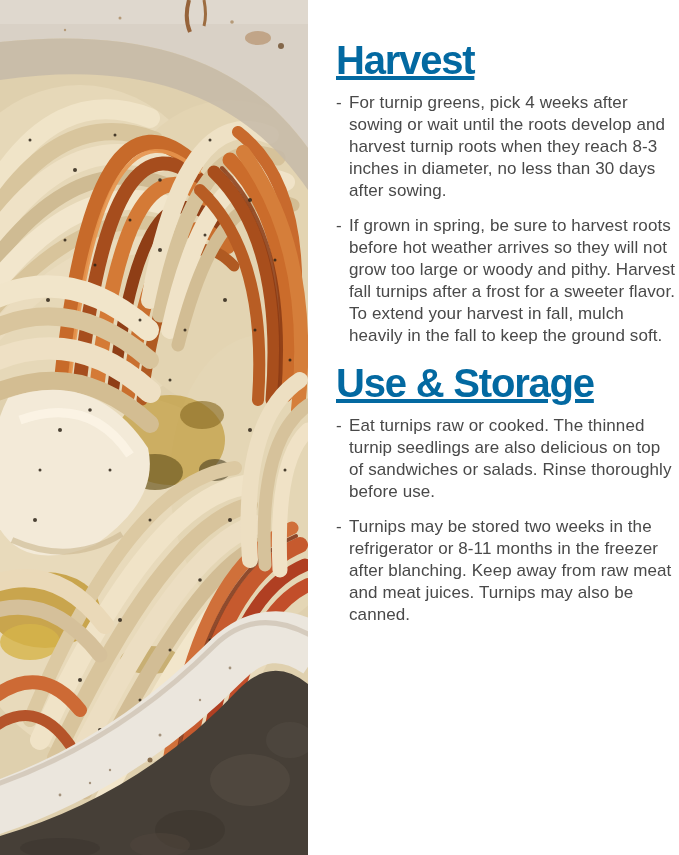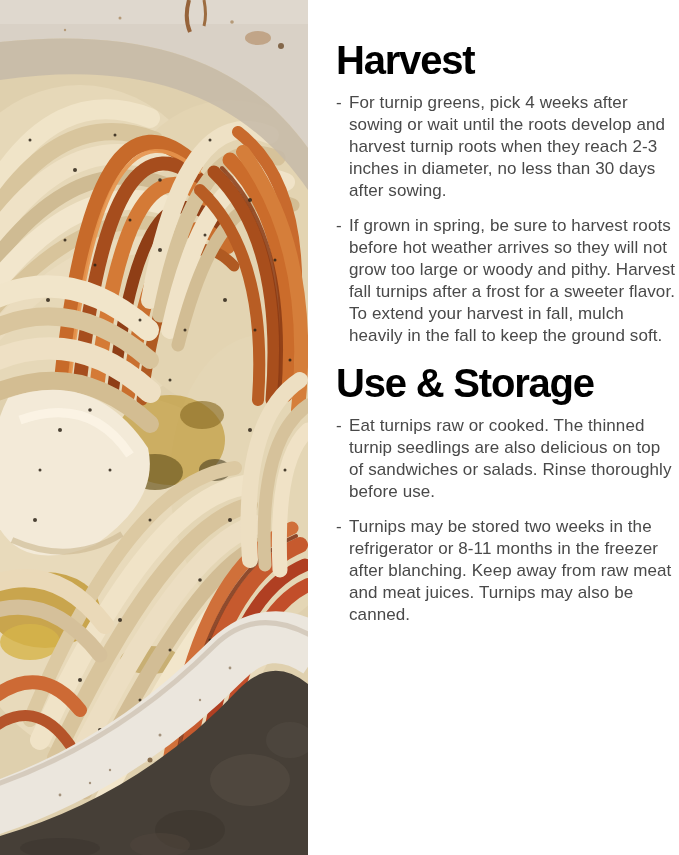--- a/index.html
+++ b/index.html
@@ -10,21 +10,22 @@
   .photo-col svg { display: block; }
   .content-col {
     flex: 1;
     padding: 37px 1px 0 28px;
   }
   .section-heading {
     font-size: 40px;
     font-weight: 800;
     letter-spacing: -1.2px;
     line-height: 1.15;
-    color: #000000;
+    color: #0369a1;
+    text-decoration: underline;
   }
   .section-heading.second { margin-top: 10px; }
   .bullets { margin-top: 9px; }
   .bullet {
     position: relative;
     padding-left: 13px;
     margin-bottom: 13px;
     font-size: 17px;
     line-height: 22px;
     letter-spacing: 0.1px;
@@ -216,21 +217,21 @@
       </g>
     </svg>
   </div>
 
   <div class="content-col">
 
     <h1 class="section-heading">Harvest</h1>
     <div class="bullets">
       <p class="bullet">
         <span class="dash">-</span>
-        <span>For turnip greens, pick 4 weeks after sowing or wait until the roots develop and harvest turnip roots when they reach 2-3 inches in diameter, no less than 30 days after sowing.</span>
+        <span>For turnip greens, pick 4 weeks after sowing or wait until the roots develop and harvest turnip roots when they reach 8-3 inches in diameter, no less than 30 days after sowing.</span>
       </p>
       <p class="bullet">
         <span class="dash">-</span>
         <span>If grown in spring, be sure to harvest roots before hot weather arrives so they will not grow too large or woody and pithy. Harvest fall turnips after a frost for a sweeter flavor. To extend your harvest in fall, mulch heavily in the fall to keep the ground soft.</span>
       </p>
     </div>
 
     <h1 class="section-heading second">Use &amp; Storage</h1>
     <div class="bullets">
       <p class="bullet">

